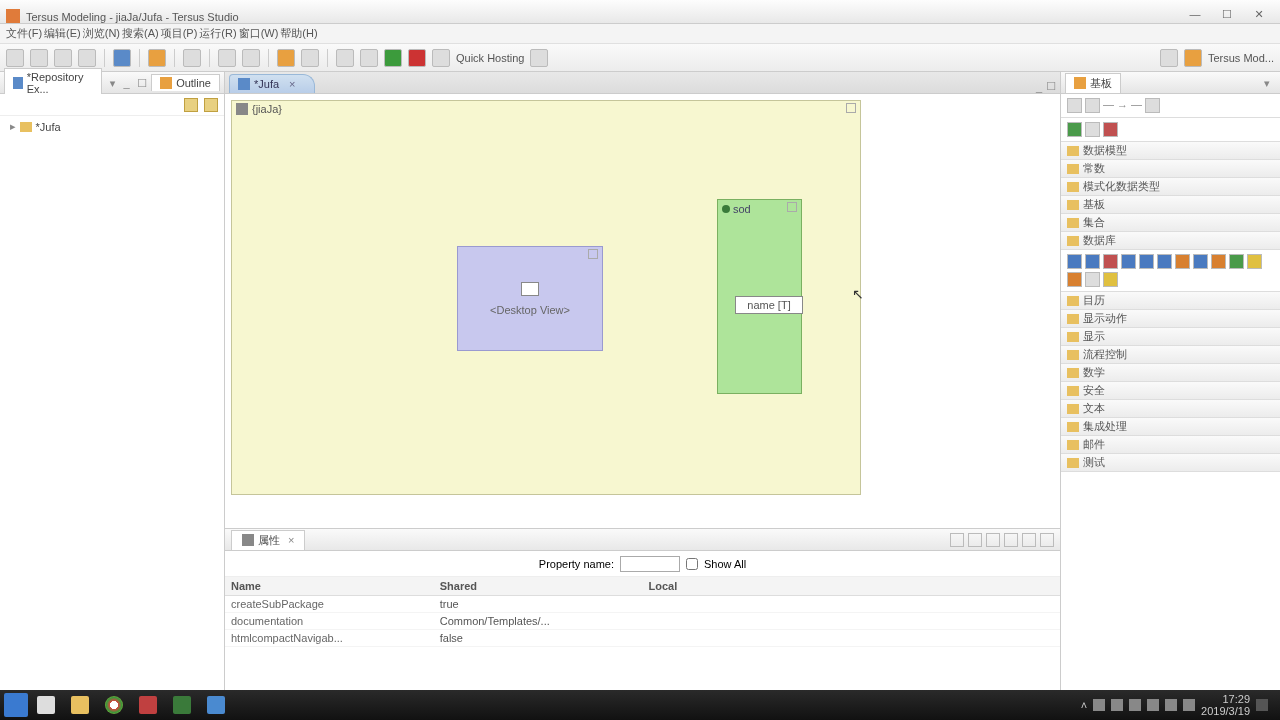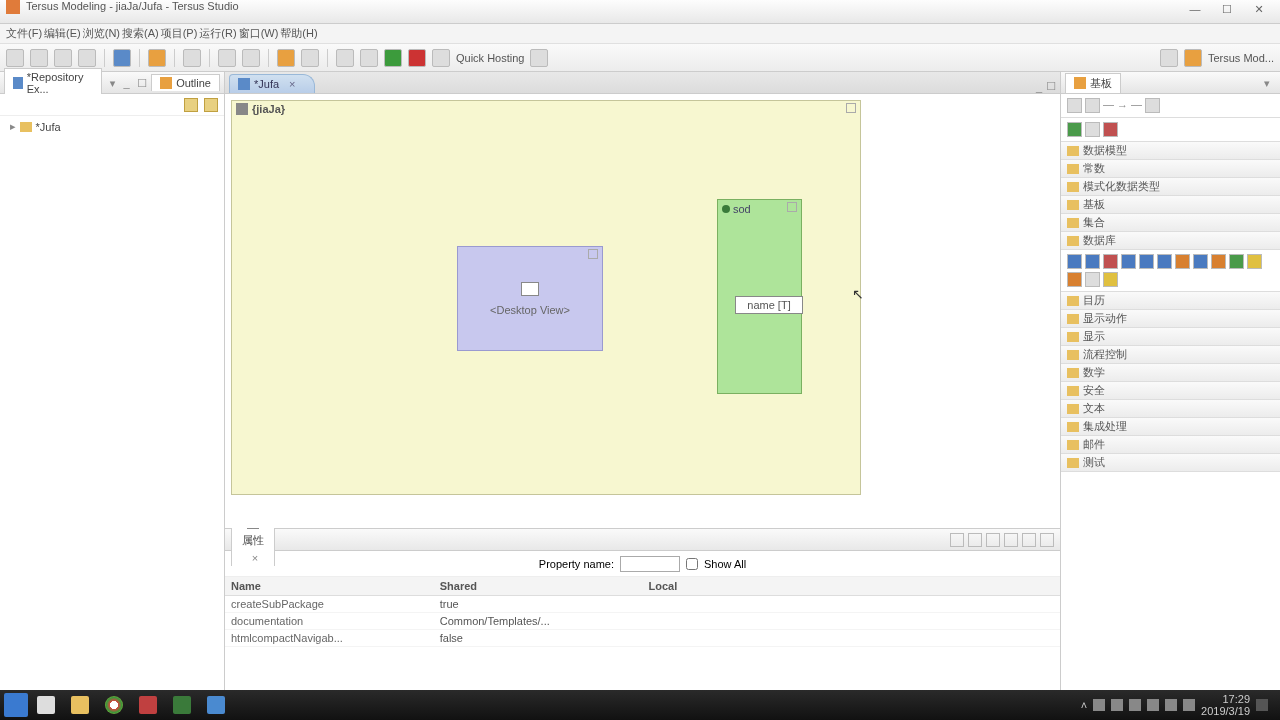--- a/index.html
+++ b/index.html
@@ -1,17 +1,17 @@
 <!DOCTYPE html>
 <html><head>
 <meta charset="utf-8">
 <style>
 * { margin: 0; padding: 0; box-sizing: border-box; font-family: "Segoe UI", Tahoma, sans-serif; font-size: 11px; }
 body { background: #f0f0f0; width: 1280px; height: 720px; overflow: hidden; }
-.titlebar { height: 24px; background: linear-gradient(#fdfdfd,#e8e8e8); display: flex; align-items: flex-start; padding: 0 6px; border-bottom: 1px solid #ccc; }
+.titlebar { height: 24px; background: linear-gradient(#fdfdfd,#e8e8e8); display: flex; align-items: flex-end; padding: 0 6px; border-bottom: 1px solid #ccc; }
 .titlebar .icon { width: 14px; height: 14px; background: #e07b3a; margin-right: 6px; }
 .titlebar .title { flex: 1; color: #555; }
 .titlebar .winbtn { width: 30px; height: 18px; display: flex; justify-content: center; align-items: center; color: #666; margin-left: 2px; }
 .menubar { height: 20px; background: #f4f4f4; display: flex; align-items: center; padding: 0 6px; gap: 2px; color: #555; border-bottom: 1px solid #e0e0e0; }
 .toolbar { height: 28px; background: linear-gradient(#fafafa,#ececec); display: flex; align-items: center; padding: 0 6px; gap: 6px; border-bottom: 1px solid #ccc; }
 .tbtn { width: 18px; height: 18px; background: #ddd; border: 1px solid #bbb; border-radius: 2px; }
 .tbtn.green { background: #3c9b3c; }
 .tbtn.red { background: #c33; }
 .tbtn.orange { background: #e8a040; }
 .tbtn.blue { background: #5a8ac8; }
@@ -31,36 +31,36 @@
 .tree { flex: 1; padding: 4px 10px; color: #444; }
 .tree .node { display: flex; align-items: center; gap: 4px; }
 .tree .tri { color: #888; }
 .tree .folder { width: 12px; height: 10px; background: #e8c060; }
 .centercol { flex: 1; display: flex; flex-direction: column; background: #fff; }
 .edtabs { height: 22px; background: linear-gradient(#e8e8e8,#dcdcdc); display: flex; align-items: flex-end; padding: 0 4px; border-bottom: 1px solid #ccc; }
 .edtab { background: linear-gradient(#d0e0f0,#b8cde8); border: 1px solid #99b8d8; border-bottom: none; border-radius: 4px 12px 0 0; padding: 3px 18px 3px 8px; display: flex; align-items: center; gap: 4px; color: #335; }
 .edtab .x { color: #668; margin-left: 6px; }
 .canvas-wrap { flex: 1; background: #fff; padding: 4px; overflow: hidden; position: relative; }
 .canvas { position: relative; width: 630px; height: 395px; background: #f7f7d0; border: 1px solid #c5c59a; margin: 2px; }
-.canvas .hdr { position: absolute; top: 2px; left: 4px; display: flex; align-items: center; gap: 4px; color: #555; font-weight: bold; }
+.canvas .hdr { position: absolute; top: 2px; left: 4px; display: flex; align-items: center; gap: 4px; color: #555; font-weight: normal; }
 .canvas .hdr .ico { width: 12px; height: 12px; background: #888; }
 .canvas .corner { position: absolute; top: 2px; right: 4px; width: 10px; height: 10px; border: 1px solid #aaa; }
 .node-purple { position: absolute; left: 225px; top: 145px; width: 146px; height: 105px; background: #c8c8ee; border: 1px solid #9a9ad0; display: flex; flex-direction: column; align-items: center; justify-content: center; gap: 8px; }
 .node-purple .corner { position: absolute; top: 2px; right: 4px; }
 .node-purple .monitor { width: 18px; height: 14px; background: #fff; border: 1px solid #888; }
 .node-purple .cap { color: #666; }
 .node-green { position: absolute; left: 485px; top: 98px; width: 85px; height: 195px; background: #aee49a; border: 1px solid #7ab060; }
 .node-green .ghdr { display: flex; align-items: center; gap: 3px; padding: 3px 4px; color: #446; }
 .node-green .ghdr .dot { width: 8px; height: 8px; background: #3a7a3a; border-radius: 50%; }
 .node-green .corner { position: absolute; top: 2px; right: 4px; }
 .inner-box { position: absolute; left: 17px; top: 96px; width: 68px; height: 18px; background: #fff; border: 1px solid #888; display: flex; align-items: center; justify-content: center; color: #555; font-size: 10px; }
 .cursor { position: absolute; left: 620px; top: 185px; font-size: 14px; color: #333; }
 .propview { height: 170px; border-top: 1px solid #ccc; background: #fff; display: flex; flex-direction: column; }
 .pvhdr { height: 22px; background: linear-gradient(#fafafa,#e8e8e8); display: flex; align-items: center; padding: 0 6px; border-bottom: 1px solid #ccc; }
-.pvhdr .tab { background: #fff; border: 1px solid #ccc; border-bottom: none; padding: 2px 10px; display: flex; align-items: center; gap: 4px; color: #444; flex-direction: column; }
+.pvhdr .tab { background: #fff; border: 1px solid #ccc; border-bottom: none; padding: 2px 10px; display: flex; align-items: center; gap: 4px; color: #444; }
 .pvhdr .flex { flex: 1; }
 .pvhdr .ibtn { width: 14px; height: 14px; border: 1px solid #bbb; margin-left: 4px; }
 .filterrow { height: 26px; display: flex; align-items: center; padding: 0 8px; gap: 6px; border-bottom: 1px solid #eee; justify-content: center; }
 .filterrow input.txt { width: 60px; height: 16px; border: 1px solid #aaa; }
 .filterrow input.chk { width: 12px; height: 12px; }
 .proptable { flex: 1; overflow: hidden; }
 .proptable table { width: 100%; border-collapse: collapse; }
 .proptable th { text-align: left; font-weight: bold; background: #f4f4f4; border-bottom: 1px solid #ddd; padding: 3px 6px; color: #555; }
 .proptable td { padding: 2px 6px; color: #555; border-bottom: 1px solid #f4f4f4; }
 .proptable td.k { color: #666; }

